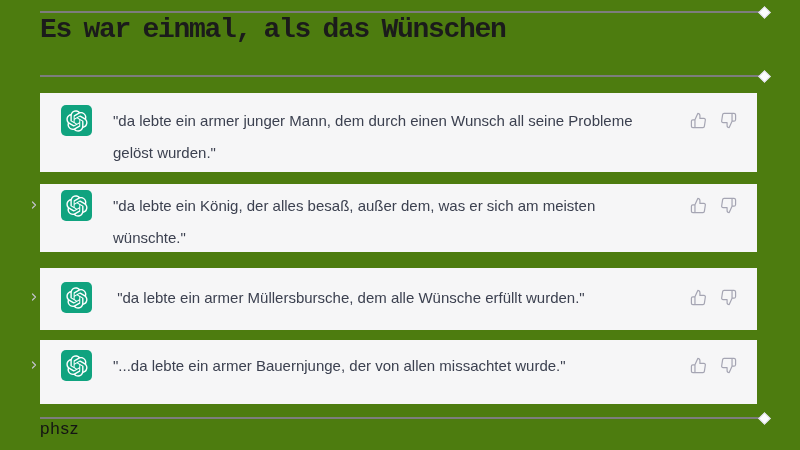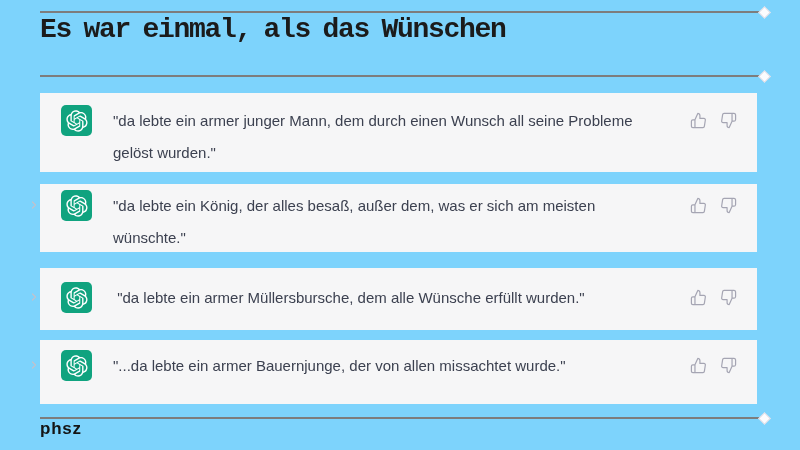--- a/index.html
+++ b/index.html
@@ -1,18 +1,18 @@
 <!DOCTYPE html>
 <html style="--chatgpt-green: #10a37f; --row-background: #f6f6f7; --message-text: #3c4150; --divider: #7d7d7d; --icon-gray: #a5a5b3;"><head>
 <meta charset="utf-8">
 <style>
   html,body { margin:0; padding:0; background:#ffffff; }
   .slide {
     position:relative; width:800px; height:450px; overflow:hidden;
-    background:#7dd3fc; font-family:"Liberation Sans", sans-serif;
+    background:#4d7c0f; font-family:"Liberation Sans", sans-serif;
   }
 
   
   .rule { position:absolute; left:40px; width:722px; height:2px; background:var(--divider,#7d7d7d); }
   .rule-1 { top:11px; } .rule-2 { top:75px; } .rule-3 { top:417px; }
   .rule::after {
     content:''; position:absolute; right:-7px; top:-3px; width:7px; height:7px;
     border:1px solid #dadae4; background:#fcfcfe; transform:rotate(45deg);
   }
 
@@ -51,21 +51,21 @@
   }
   .msg-line { white-space:pre; }
 
   .fb { position:absolute; right:20px; top:calc(var(--pt) + 7px); display:flex; gap:13px; }
   .fb-btn { width:17px; height:17px; color:var(--icon-gray,#a5a5b3); cursor:pointer; }
   .fb-btn svg { display:block; width:17px; height:17px; }
 
   
   .brand {
     position:absolute; left:40px; top:419px;
-    font-weight:700; font-size:17px; letter-spacing:0.8px; color:#141414;
+    font-weight:400; font-size:17px; letter-spacing:0.8px; color:#141414;
   }
 </style>
 </head>
 <body>
 
 <div class="slide">
 
   <div class="rule rule-1"></div>
 
   <h1 class="title">

